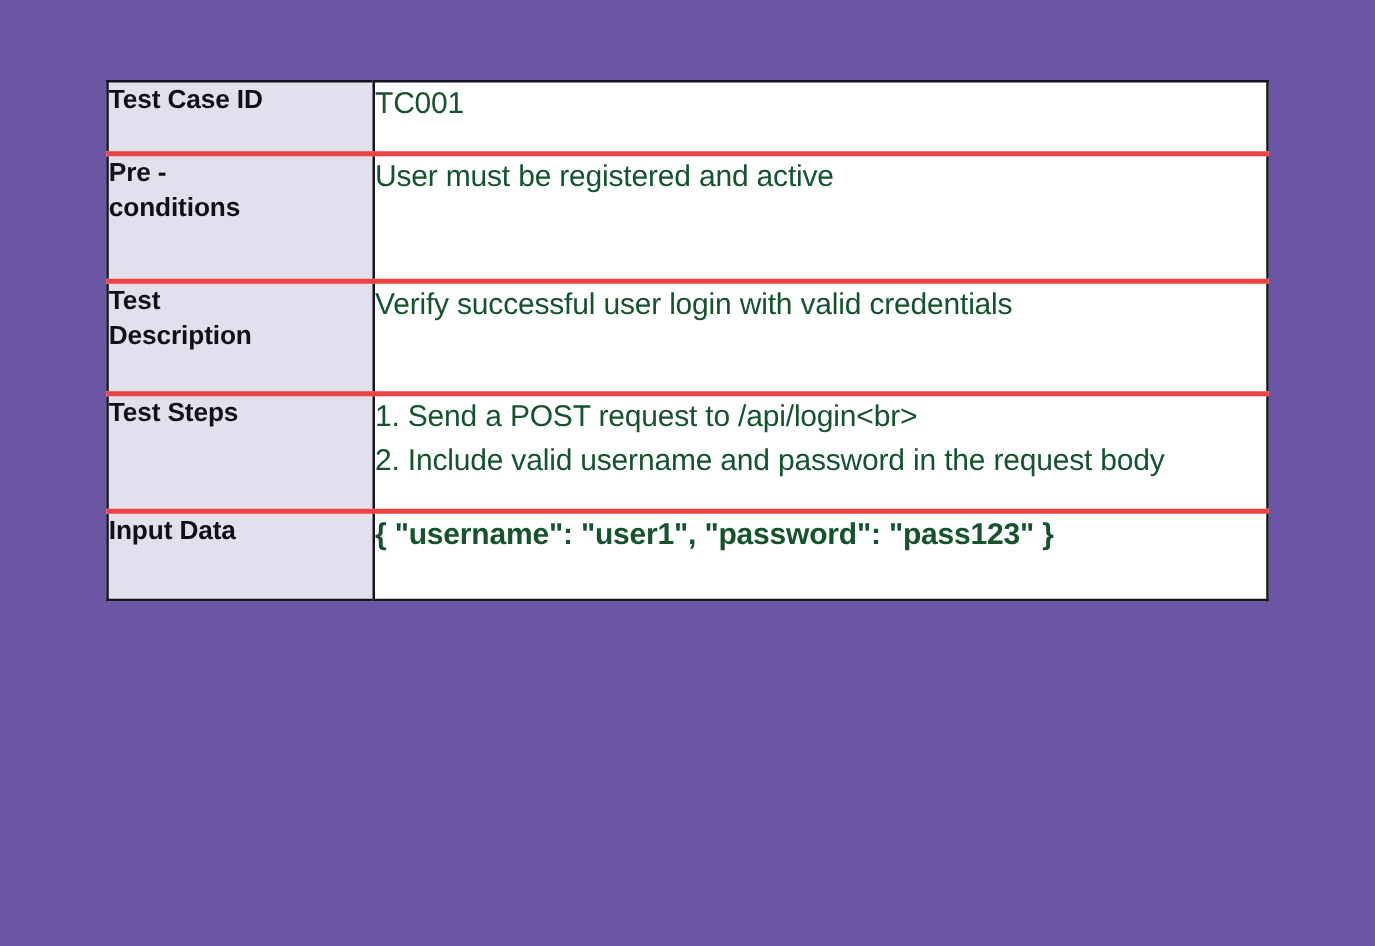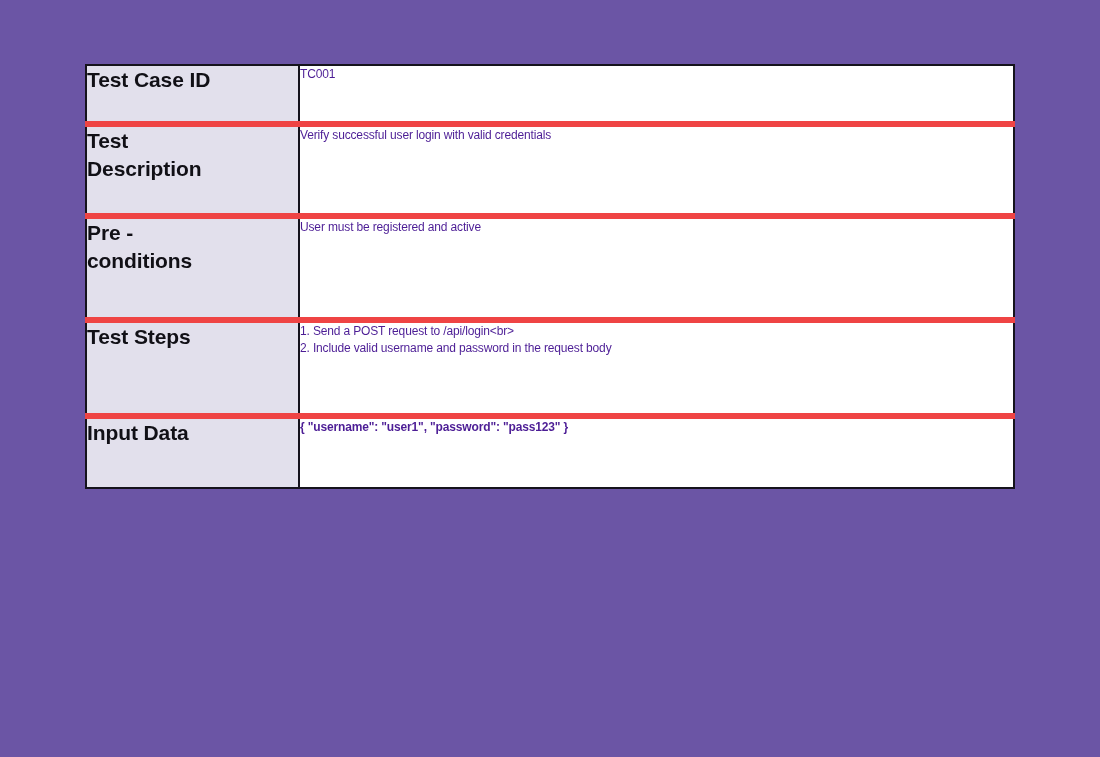--- a/index.html
+++ b/index.html
@@ -33,21 +33,21 @@
     table-layout: fixed;
     background: #ffffff;
     border: 2px solid #15131c;
     box-shadow: 0 0 0 0 transparent;
   }
 
   #testcase-table col.col-label { width: 213px; }
   #testcase-table col.col-value { width: 715px; }
 
   #testcase-table tr {
-    border-bottom: 6px solid #ef4444;
+    border-bottom: 4px solid #ef4444;
   }
   #testcase-table tr:last-child {
     border-bottom: none;
   }
 
   #testcase-table td {
     vertical-align: top;
     padding: 0;
   }
 
@@ -61,24 +61,24 @@
     line-height: 1.32;
     color: #111016;
     letter-spacing: -0.1px;
     white-space: pre-line;
   }
 
   
   td.value-cell {
     background: #ffffff;
     padding: 15px 0 14px 24px;
-    font-size: 12px;
+    font-size: 24px;
     font-weight: normal;
     line-height: 1.45;
-    color: #4c1d95;
+    color: #14532d;
     letter-spacing: -0.15px;
     white-space: pre-line;
     margin-left: 36px;
   }
   td.value-cell.value-bold {
     font-weight: bold;
   }
 
   
   tr[data-row="0"] td { height: 55px; }
@@ -99,30 +99,30 @@
       <col class="col-label">
       <col class="col-value">
     </colgroup>
     <tbody>
 
       <tr data-row="0">
         <td class="label-cell">Test Case ID</td>
         <td class="value-cell">TC001</td>
       </tr>
 
+      <tr data-row="2">
+        <td class="label-cell">Pre -
+conditions</td>
+        <td class="value-cell">User must be registered and active</td>
+      </tr>
+
       <tr data-row="1">
         <td class="label-cell">Test
 Description</td>
         <td class="value-cell">Verify successful user login with valid credentials</td>
-      </tr>
-
-      <tr data-row="2">
-        <td class="label-cell">Pre -
-conditions</td>
-        <td class="value-cell">User must be registered and active</td>
       </tr>
 
       <tr data-row="3">
         <td class="label-cell">Test Steps</td>
         <td class="value-cell">1. Send a POST request to /api/login&lt;br&gt;
 2. Include valid username and password in the request body</td>
       </tr>
 
       <tr data-row="4">
         <td class="label-cell">Input Data</td>

